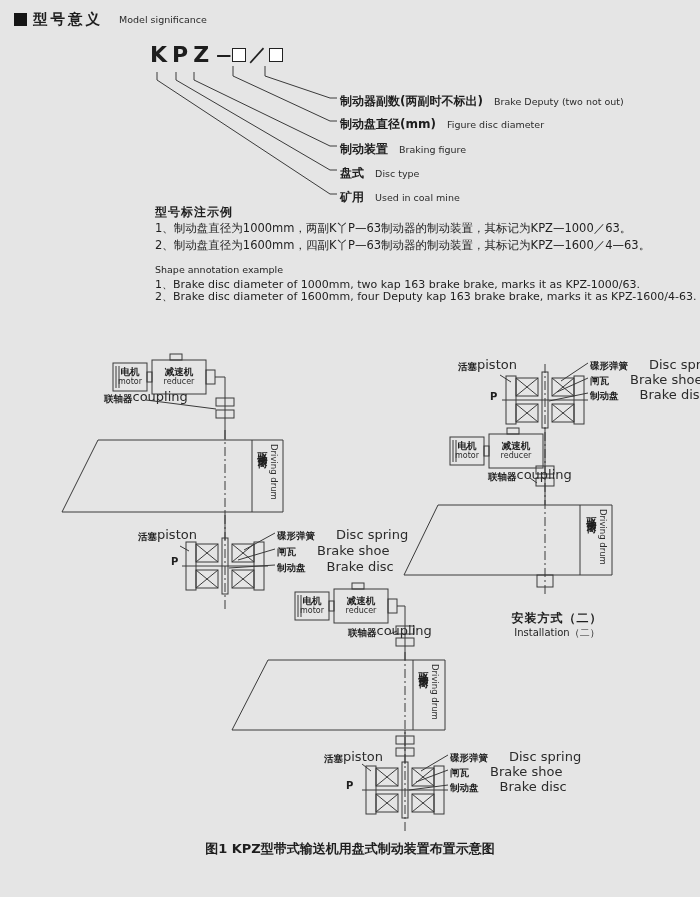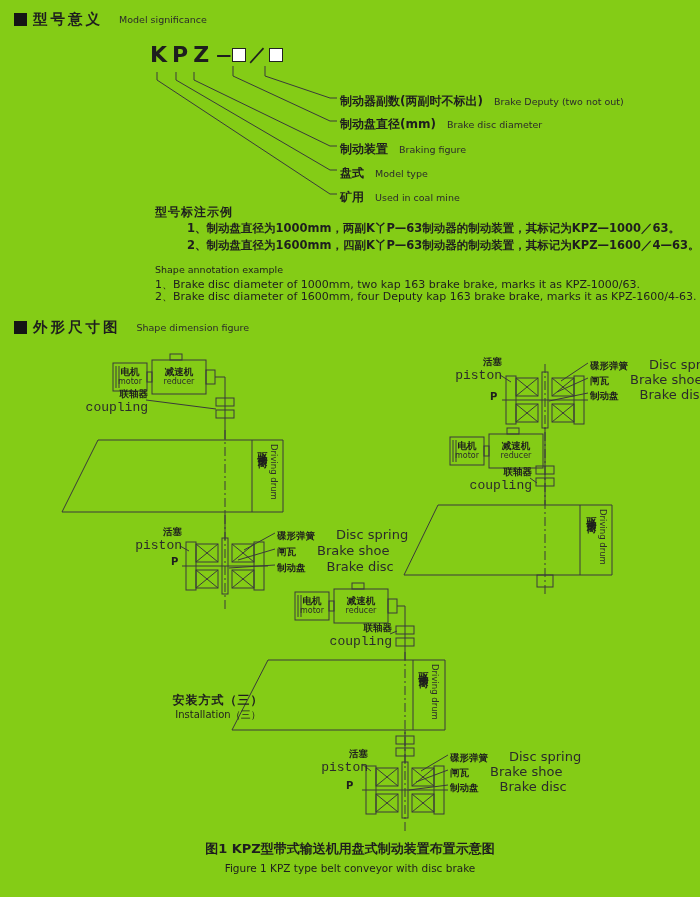--- a/index.html
+++ b/index.html
@@ -1,18 +1,18 @@
 <!DOCTYPE html>
 <html><head>
 <meta charset="utf-8">
 <style>
   * { margin:0; padding:0; box-sizing:border-box; }
   html,body { background:#ffffff; }
   .page {
-    position:relative; width:700px; height:897px; background:#84cc16;
+    position:relative; width:700px; height:897px; background:#e5e5e5;
     font-family:"DejaVu Sans","Liberation Sans",sans-serif; color:#1e1e1e; overflow:hidden;
   }
   .abs { position:absolute; }
   svg.linework { position:absolute; left:0; top:0; z-index:0; }
 
   
   .sec-head { display:flex; align-items:center; gap:6px; z-index:2; white-space:nowrap; }
   .sq { width:13px; height:13px; background:#151515; flex:0 0 auto; }
   .sec-zh { font-size:14.5px; font-weight:bold; letter-spacing:3px; }
   .sec-en { font-size:9.5px; color:#2b2b2b; margin-left:10px; }
@@ -24,30 +24,30 @@
   .model-box { width:14px; height:14px; border:1.6px solid #222; display:inline-block; background:#fff; }
   .model-slash { font-size:17px; margin:0 3px; }
 
   
   .fan-lbl { white-space:nowrap; z-index:2; }
   .fan-lbl .zh { font-size:12px; font-weight:bold; }
   .fan-lbl .en { font-size:9.5px; margin-left:6px; color:#2b2b2b; }
 
   
   .ex-zh-h { font-size:12px; font-weight:bold; letter-spacing:1px; z-index:2; white-space:nowrap; }
-  .ex-zh { font-size:11.5px; font-weight:bold; z-index:2; white-space:nowrap;margin-left:32px; }
+  .ex-zh { font-size:11.5px; font-weight:normal; z-index:2; white-space:nowrap; }
   .ex-en-h { font-size:9.5px; z-index:2; white-space:nowrap; }
   .ex-en { font-size:11px; z-index:2; white-space:nowrap; }
 
   
   .plbl { font-size:9px; line-height:1.2; z-index:2; white-space:nowrap; }
   .plbl .zh { font-size:9.5px; font-weight:bold; }
   .plbl .en { font-size:13px; color:#2b2b2b; }
   .inline .zh { margin-right:21px; }
-  .stack-r { display:flex; flex-direction:column; align-items:flex-end; text-align:right;font-family:Liberation Mono, monospace; }
+  .stack-r { display:flex; flex-direction:row; align-items:flex-end; text-align:right; }
   .p-lbl { font-size:10px; font-weight:bold; z-index:2; }
 
   
   .boxlbl { display:flex; flex-direction:column; align-items:center; justify-content:center;
             text-align:center; z-index:2; line-height:1.1; }
   .boxlbl .zh { font-size:9.5px; font-weight:bold; }
   .boxlbl .en { font-size:8px; color:#2b2b2b; }
 
   
   .vlabel-zh { writing-mode:vertical-rl; text-orientation:upright; font-size:10px; font-weight:bold;
@@ -191,47 +191,42 @@
     <span class="model-slash">／</span>
     <span class="model-box"></span>
   </div>
 
   <div class="abs fan-lbl" style="left:340px;top:90px">
     <span class="zh">制动器副数(两副时不标出)</span>
     <span class="en">Brake Deputy (two not out)</span>
   </div>
   <div class="abs fan-lbl" style="left:340px;top:113px">
     <span class="zh">制动盘直径(mm)</span>
-    <span class="en">Brake disc diameter</span>
+    <span class="en">Figure disc diameter</span>
   </div>
   <div class="abs fan-lbl" style="left:340px;top:138px">
     <span class="zh">制动装置</span>
     <span class="en">Braking figure</span>
   </div>
   <div class="abs fan-lbl" style="left:340px;top:162px">
     <span class="zh">盘式</span>
-    <span class="en">Model type</span>
+    <span class="en">Disc type</span>
   </div>
   <div class="abs fan-lbl" style="left:340px;top:186px">
     <span class="zh">矿用</span>
     <span class="en">Used in coal mine</span>
   </div>
 
   <div class="abs ex-zh-h" style="left:155px;top:204px">型号标注示例</div>
   <div class="abs ex-zh" style="left:155px;top:221px">1、制动盘直径为1000mm，两副K丫P—63制动器的制动装置，其标记为KPZ—1000／63。</div>
   <div class="abs ex-zh" style="left:155px;top:238px">2、制动盘直径为1600mm，四副K丫P—63制动器的制动装置，其标记为KPZ—1600／4—63。</div>
   <div class="abs ex-en-h" style="left:155px;top:264px">Shape annotation example</div>
   <div class="abs ex-en" style="left:155px;top:277px">1、Brake disc diameter of 1000mm, two kap 163 brake brake, marks it as KPZ-1000/63.</div>
   <div class="abs ex-en" style="left:155px;top:289px">2、Brake disc diameter of 1600mm, four Deputy kap 163 brake brake, marks it as KPZ-1600/4-63.</div>
 
-  <div class="abs sec-head" style="left:14px;top:318px">
-    <span class="sq"></span>
-    <span class="sec-zh">外形尺寸图</span>
-    <span class="sec-en">Shape dimension figure</span>
-  </div>
 
   <div class="abs boxlbl" style="left:113px;top:363px;width:34px;height:28px">
     <span class="zh">电机</span>
     <span class="en">motor</span>
   </div>
   <div class="abs boxlbl" style="left:152px;top:360px;width:54px;height:34px">
     <span class="zh">减速机</span>
     <span class="en">reducer</span>
   </div>
   <div class="abs plbl stack-r" style="left:104px;top:389px;width:44px">
@@ -276,50 +271,49 @@
   <div class="abs boxlbl" style="left:489px;top:434px;width:54px;height:34px">
     <span class="zh">减速机</span>
     <span class="en">reducer</span>
   </div>
   <div class="abs plbl stack-r" style="left:488px;top:467px;width:44px">
     <span class="zh">联轴器</span>
     <span class="en">coupling</span>
   </div>
   <div class="abs vlabel-zh" style="left:584px;top:509px">驱动滚筒</div>
   <div class="abs vlabel-en" style="left:598px;top:509px">Driving drum</div>
+  <div class="abs inst-cap" style="left:497px;top:610px;width:120px">
+    <div class="zh">安装方式（二）</div>
+    <div class="en">Installation（二）</div>
+  </div>
 
   <div class="abs boxlbl" style="left:295px;top:592px;width:34px;height:28px">
     <span class="zh">电机</span>
     <span class="en">motor</span>
   </div>
   <div class="abs boxlbl" style="left:334px;top:589px;width:54px;height:34px">
     <span class="zh">减速机</span>
     <span class="en">reducer</span>
   </div>
   <div class="abs plbl stack-r" style="left:348px;top:623px;width:44px">
     <span class="zh">联轴器</span>
     <span class="en">coupling</span>
   </div>
   <div class="abs vlabel-zh" style="left:416px;top:664px">驱动滚筒</div>
   <div class="abs vlabel-en" style="left:430px;top:664px">Driving drum</div>
-  <div class="abs inst-cap" style="left:158px;top:692px;width:120px">
-    <div class="zh">安装方式（三）</div>
-    <div class="en">Installation（三）</div>
-  </div>
   <div class="abs plbl stack-r" style="left:324px;top:749px;width:44px">
     <span class="zh">活塞</span>
     <span class="en">piston</span>
   </div>
   <div class="abs p-lbl" style="left:346px;top:780px">P</div>
   <div class="abs plbl inline" style="left:450px;top:749px">
     <span class="zh">碟形弹簧</span><span class="en">Disc spring</span>
   </div>
   <div class="abs plbl inline" style="left:450px;top:764px">
     <span class="zh">闸瓦</span><span class="en">Brake shoe</span>
   </div>
   <div class="abs plbl inline" style="left:450px;top:779px">
     <span class="zh">制动盘</span><span class="en">Brake disc</span>
   </div>
 
   <div class="abs fig-cap-zh" style="left:0px;top:840px">图1 KPZ型带式输送机用盘式制动装置布置示意图</div>
-  <div class="abs fig-cap-en" style="left:0px;top:862px">Figure 1 KPZ type belt conveyor with disc brake</div>
 
 </div>
 
 </body></html>

